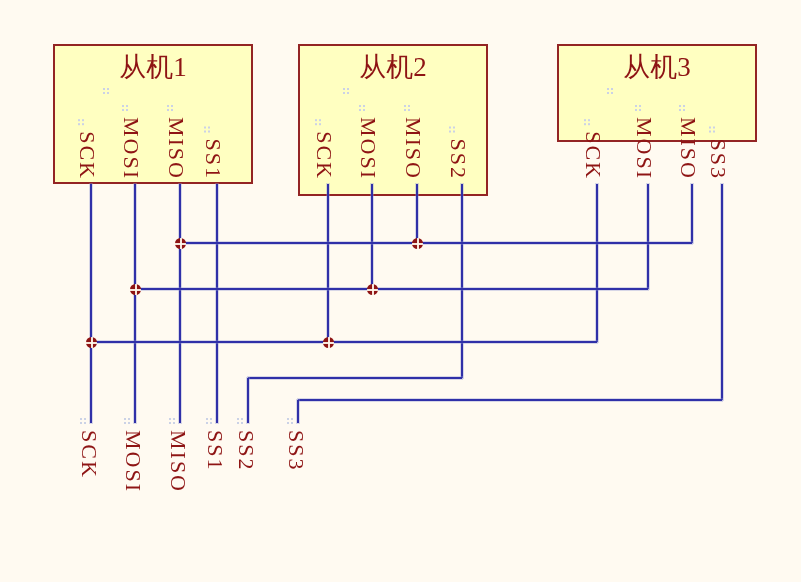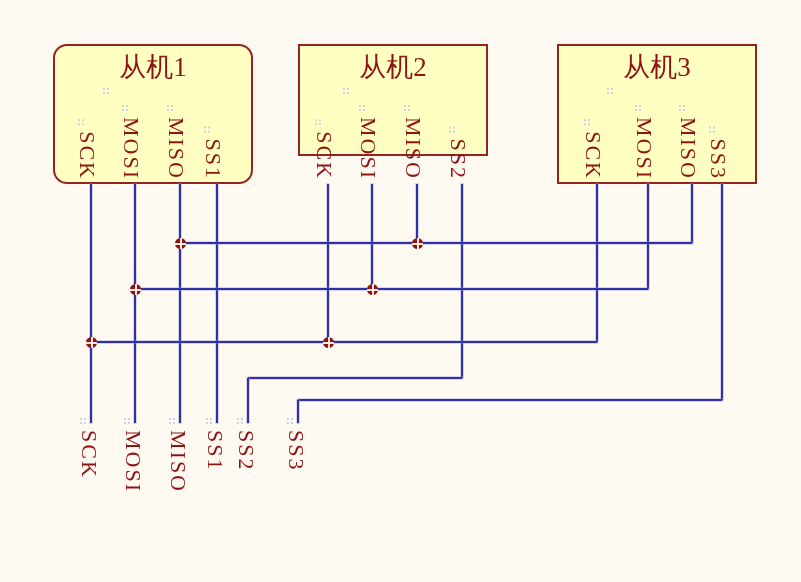--- a/index.html
+++ b/index.html
@@ -46,27 +46,27 @@
       linear-gradient(rgba(255,248,236,.92),rgba(255,248,236,.92));
     background-size:100% 2px,2px 100%;
     background-position:center center;
     background-repeat:no-repeat;
   }
 </style>
 </head>
 <body>
 
 <div id="canvas">
-  <div class="block" style="left: 53px; top: 44px; width: 200px; height: 140px; border-radius: 14px;">
+  <div class="block" style="left: 53px; top: 44px; width: 200px; height: 140px;">
     <div class="block-title">从机1</div>
   </div>
-  <div class="block" style="left: 298px; top: 44px; width: 190px; height: 112px;">
+  <div class="block" style="left: 298px; top: 44px; width: 190px; height: 152px;">
     <div class="block-title">从机2</div>
   </div>
-  <div class="block" style="left: 557px; top: 44px; width: 200px; height: 140px;">
+  <div class="block" style="left: 557px; top: 44px; width: 200px; height: 98px;">
     <div class="block-title">从机3</div>
   </div>
 <span class="pin-label bottom" style="left: 98px; top: 180px;">SCK</span>
     <span class="pin-label bottom" style="left: 142px; top: 180px;">MOSI</span>
     <span class="pin-label bottom" style="left: 187px; top: 180px;">MISO</span>
     <span class="pin-label bottom" style="left: 224px; top: 180px;">SS1</span>
     <span class="pin-label bottom" style="left: 335px; top: 180px;">SCK</span>
     <span class="pin-label bottom" style="left: 379px; top: 180px;">MOSI</span>
     <span class="pin-label bottom" style="left: 424px; top: 180px;">MISO</span>
     <span class="pin-label bottom" style="left: 469px; top: 180px;">SS2</span>

